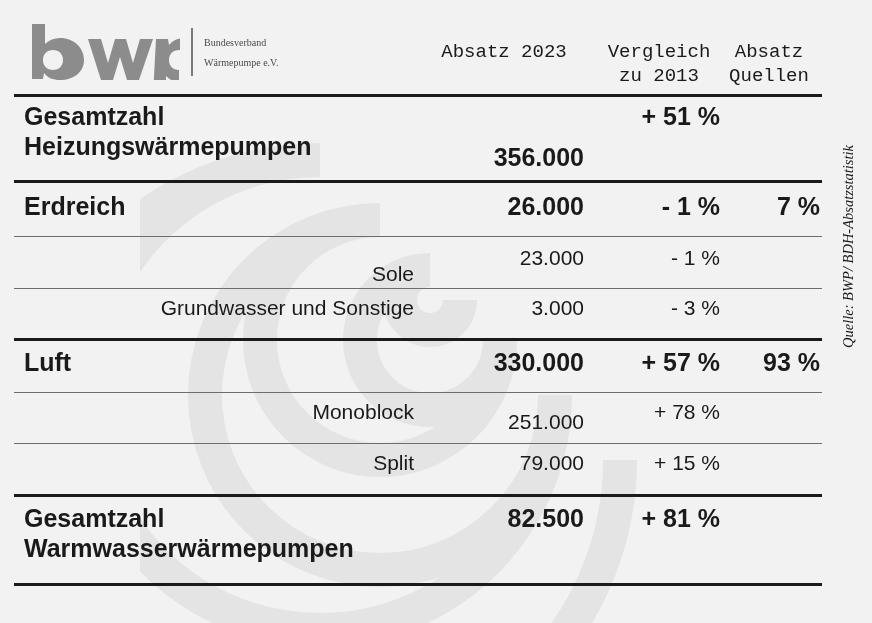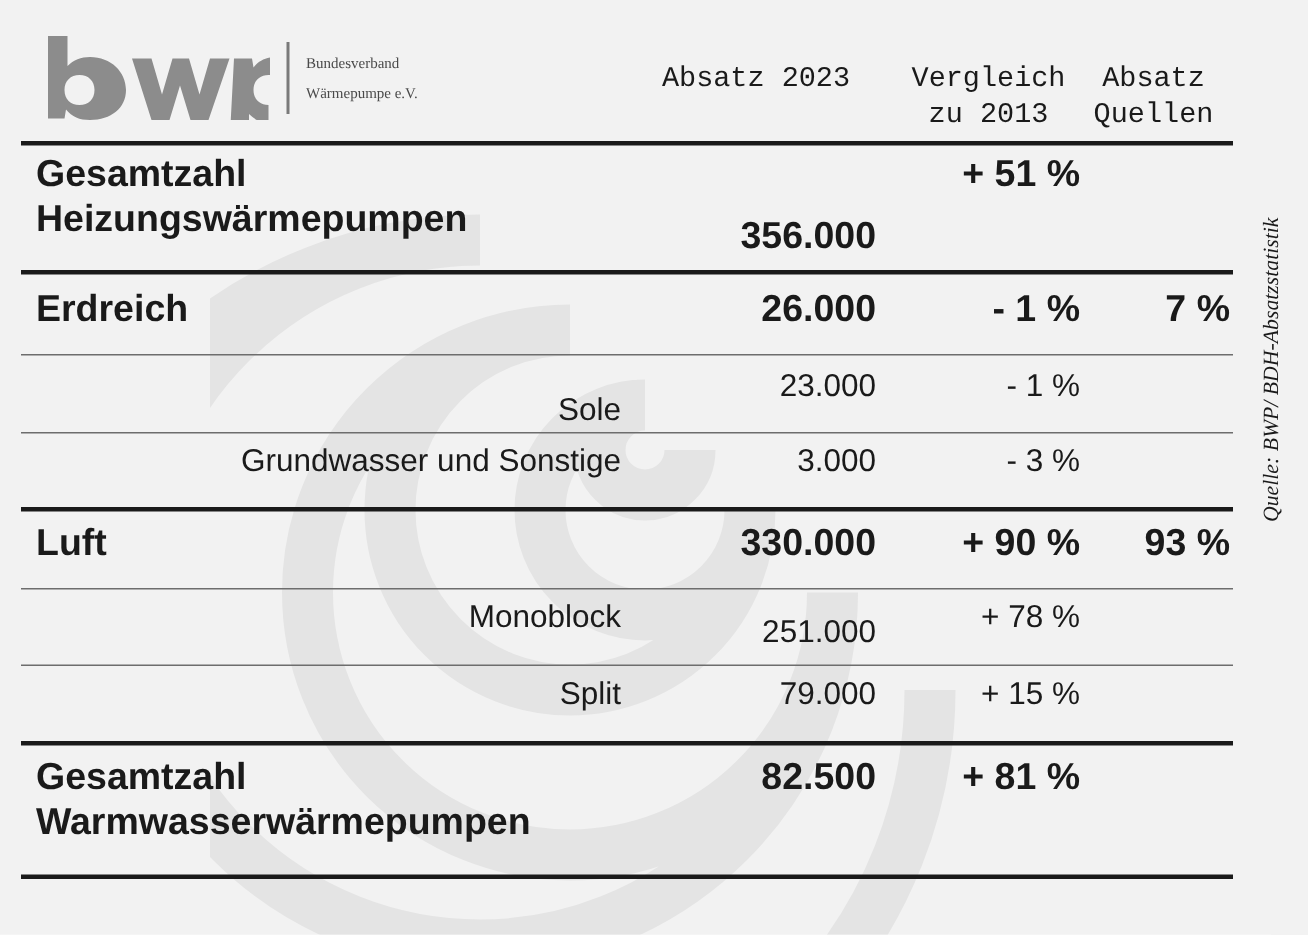--- a/index.html
+++ b/index.html
@@ -242,21 +242,21 @@
       <div class="cell label indent regular" style="top:2px;">Grundwasser und Sonstige</div>
       <div class="cell val-absatz regular" style="top:2px;">3.000</div>
       <div class="cell val-vergleich regular" style="top:2px;">- 3 %</div>
       <div class="cell val-anteil regular" style="top:2px;"></div>
     </div>
     <div class="rule thick" style="top:330px;"></div>
 
     <div class="row" style="top:338px; height:44px;">
       <div class="cell label bold" style="top:2px;">Luft</div>
       <div class="cell val-absatz bold" style="top:2px;">330.000</div>
-      <div class="cell val-vergleich bold" style="top:2px;">+ 90 %</div>
+      <div class="cell val-vergleich bold" style="top:2px;">+ 57 %</div>
       <div class="cell val-anteil bold" style="top:2px;">93 %</div>
     </div>
     <div class="rule thin" style="top:384px;"></div>
 
     <div class="row" style="top:390px; height:42px;">
       <div class="cell label indent regular" style="top:2px;">Monoblock</div>
       <div class="cell val-absatz regular" style="top:12px;">251.000</div>
       <div class="cell val-vergleich regular" style="top:2px;">+ 78 %</div>
       <div class="cell val-anteil regular" style="top:2px;"></div>
     </div>

